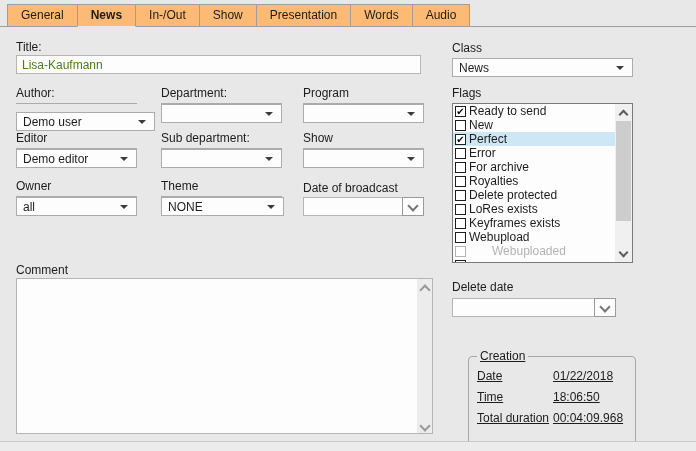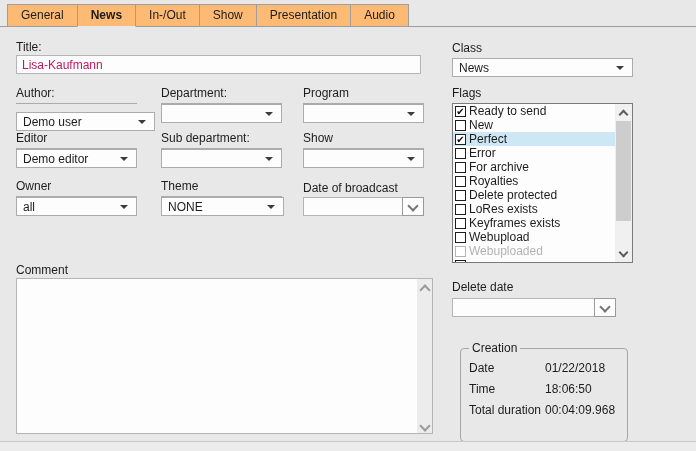--- a/index.html
+++ b/index.html
@@ -9,78 +9,79 @@
   
   .tabstrip{position:absolute;left:0;right:0;top:4px;height:22px;border-bottom:1px solid #9e9e9e;display:flex;padding-left:7px;}
   .tab{box-sizing:border-box;height:23px;margin-bottom:-1px;margin-right:-1px;border:1px solid #9e9e9e;background:#fdba74;padding:0 13px;line-height:21px;position:relative;cursor:default;}
   .tab.active{border-bottom-color:#e9e8e8;font-weight:bold;z-index:2;}
 
   
   .label{position:absolute;white-space:nowrap;}
   .ulabel{position:absolute;box-sizing:border-box;border-bottom:1px solid #ababab;padding-bottom:3px;white-space:nowrap;}
 
   
-  .textfield{position:absolute;box-sizing:border-box;background:#fdfdfd;border:1px solid #b5b5b5;padding:0 5px;font-family:"Liberation Sans",sans-serif;font-size:12px;color:#be185d;outline:none;}
+  .textfield{position:absolute;box-sizing:border-box;background:#fdfdfd;border:1px solid #b5b5b5;padding:0 5px;font-family:"Liberation Sans",sans-serif;font-size:12px;color:#4d7c0f;outline:none;}
 
   
   .combo{position:absolute;box-sizing:border-box;height:19px;background:#fdfdfd;border:1px solid #acacac;}
   .combo .txt{position:absolute;left:6px;top:1px;line-height:16px;white-space:nowrap;}
   .combo .arrow{position:absolute;right:8px;top:7px;width:0;height:0;border-left:4px solid transparent;border-right:4px solid transparent;border-top:4px solid #3c3c3c;}
 
   
   .datefield{position:absolute;box-sizing:border-box;height:19px;background:#fdfdfd;border:1px solid #b5b5b5;}
   .datefield .txt{position:absolute;left:5px;top:1px;line-height:16px;}
   .datebtn{position:absolute;right:-1px;top:-1px;width:22px;height:19px;box-sizing:border-box;border:1px solid #9a9a9a;background:#fdfdfd;}
   .chev{display:block;width:6px;height:6px;border-right:2px solid #777;border-bottom:2px solid #777;}
   .chev.down{transform:rotate(45deg);margin:4px auto 0;}
   .chev.up{transform:rotate(-135deg);margin:7px auto 0;}
   .chev.sm{width:5px;height:5px;border-color:#5c5c5c;border-width:2px;}
 
   
   .listbox{position:absolute;left:452px;top:103px;width:181px;height:160px;box-sizing:border-box;background:#fdfdfd;border:1px solid #7a7a7a;overflow:hidden;}
   .flag-rows{position:absolute;left:0;top:0;right:17px;bottom:0;}
   .flag-row{display:flex;align-items:center;height:14px;padding-left:2px;}
   .flag-row.selected{background:#cde8f4;}
-  .flag-row.disabled{color:#b3b3b3;}
+  .flag-row.disabled{color:#b3b3b3;gap:23px;}
   .checkbox{flex:0 0 auto;width:11px;height:11px;box-sizing:border-box;border:1px solid #1d1d1d;background:#fff;margin-right:3px;font-size:10px;line-height:9px;text-align:center;color:#0a0a0a;overflow:visible;}
   .flag-row.disabled .checkbox{border-color:#b3b3b3;}
   .flag-label{white-space:nowrap;}
 
   
   .vscroll{position:absolute;right:0;top:0;bottom:0;width:17px;background:#f0f0f0;}
   .sb-btn{position:absolute;left:0;right:0;height:15px;}
   .sb-btn.up{top:0;}
   .sb-btn.down{bottom:0;}
   .sb-thumb{position:absolute;left:1px;right:1px;top:17px;height:100px;background:#cdcdcd;}
 
   
   .commentbox{position:absolute;left:16px;top:278px;width:417px;height:156px;box-sizing:border-box;background:#fdfdfd;border:1px solid #b5b5b5;}
   .commentbox .vscroll{width:15px;background:#ececec;}
   .commentbox .chev{border-color:#9a9a9a;}
 
   
-  fieldset.creation{position:absolute;left:452px;top:333px;width:168px;height:101px;box-sizing:border-box;border:1px solid #a6a6a6;border-radius:4px;margin:8px;padding:2px 6px 0 8px;background:transparent;}
+  fieldset.creation{position:absolute;left:452px;top:333px;width:168px;height:101px;box-sizing:border-box;border:1px solid #a6a6a6;border-radius:4px;margin:16px;padding:2px 6px 0 8px;background:transparent;text-decoration:underline;}
   fieldset.creation legend{font-size:12px;padding:0 3px;margin-left:0;}
   .creation-row{display:flex;margin:4px 0 7px;}
   .c-label{width:76px;flex:0 0 auto;white-space:nowrap;}
   .c-value{white-space:nowrap;}
 
   .bottom-sep{position:absolute;left:0;right:0;top:441px;border-top:1px solid #c9c9c9;background:#ececec;height:10px;}
 </style>
 </head>
 <body>
 
 <div id="app">
 
   <div class="tabstrip">
       <div class="tab">General</div>
       <div class="tab active">News</div>
       <div class="tab">In-/Out</div>
       <div class="tab">Show</div>
       <div class="tab">Presentation</div>
+      <div class="tab">Words</div>
       <div class="tab">Audio</div>
     </div>
 
   <div class="label" style="left:16px;top:40px;">Title:</div>
   <input class="textfield" style="left: 16px; top: 55px; width: 405px; height: 19px;" value="Lisa-Kaufmann">
 
   <div class="ulabel" style="left:16px;top:86px;width:121px;">Author:</div>
   <div class="combo" style="left:16px;top:112px;width:139px;">
     <span class="txt">Demo user</span>
     <span class="arrow"></span>

